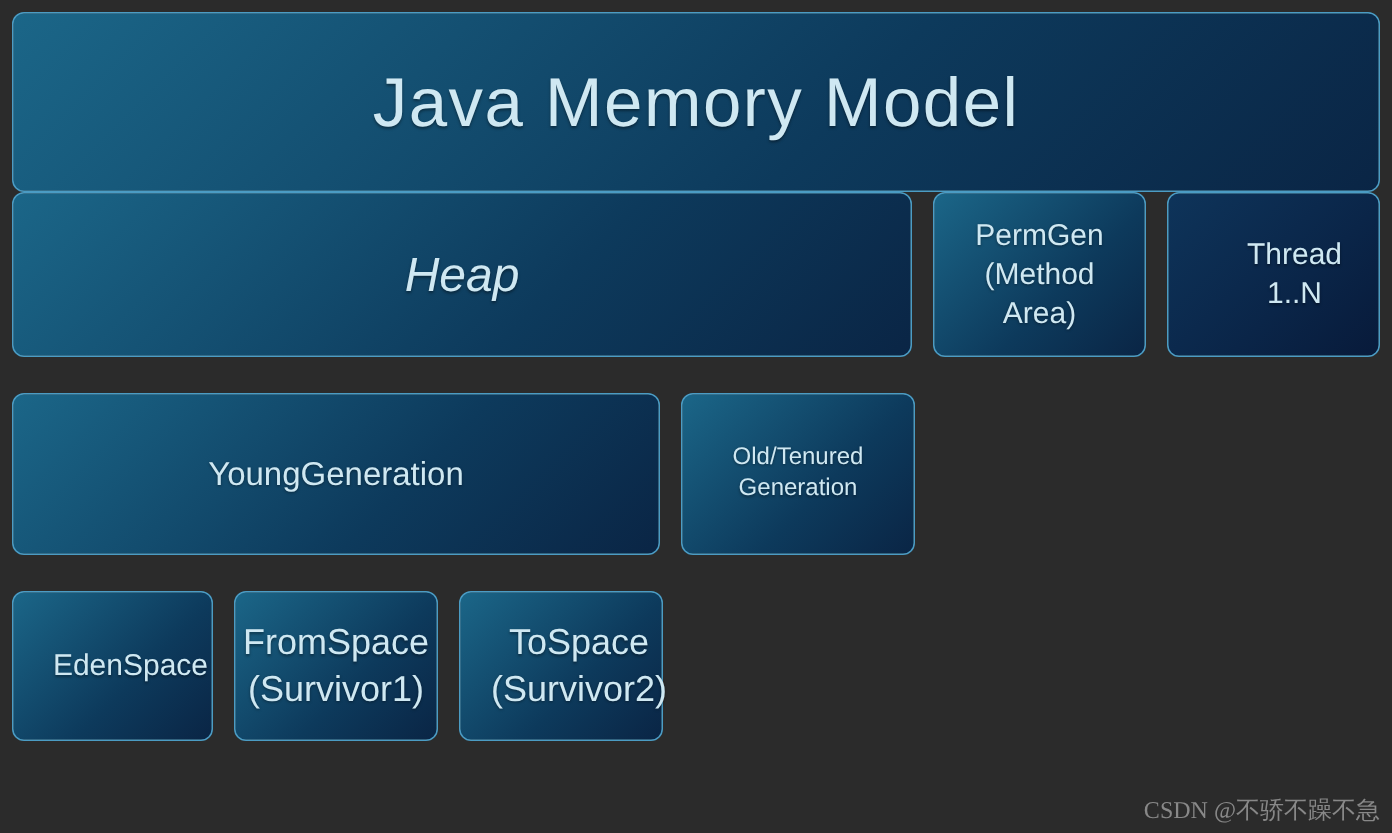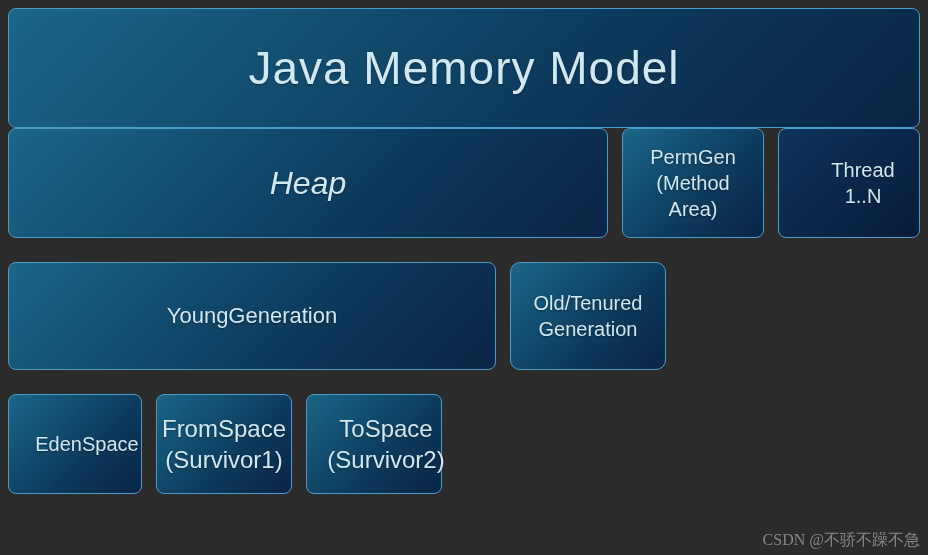--- a/index.html
+++ b/index.html
@@ -64,28 +64,27 @@
       font-size: 20px;
       line-height: 1.3;
     }
     .row3 {
       display: flex;
       gap: 14px;
       height: 108px;
       margin-bottom: 24px;
     }
     .young-box {
-      width: 488px;
+      width: 432px;
       font-size: 22px;
     }
     .old-box {
       width: 156px;
-      font-size: 20px;
+      font-size: 16px;
       line-height: 1.3;
-      border-radius: 10px;
     }
     .row4 {
       display: flex;
       gap: 14px;
       height: 100px;
     }
     .eden-box {
       width: 134px;
       font-size: 20px;
       padding-left: 24px;

